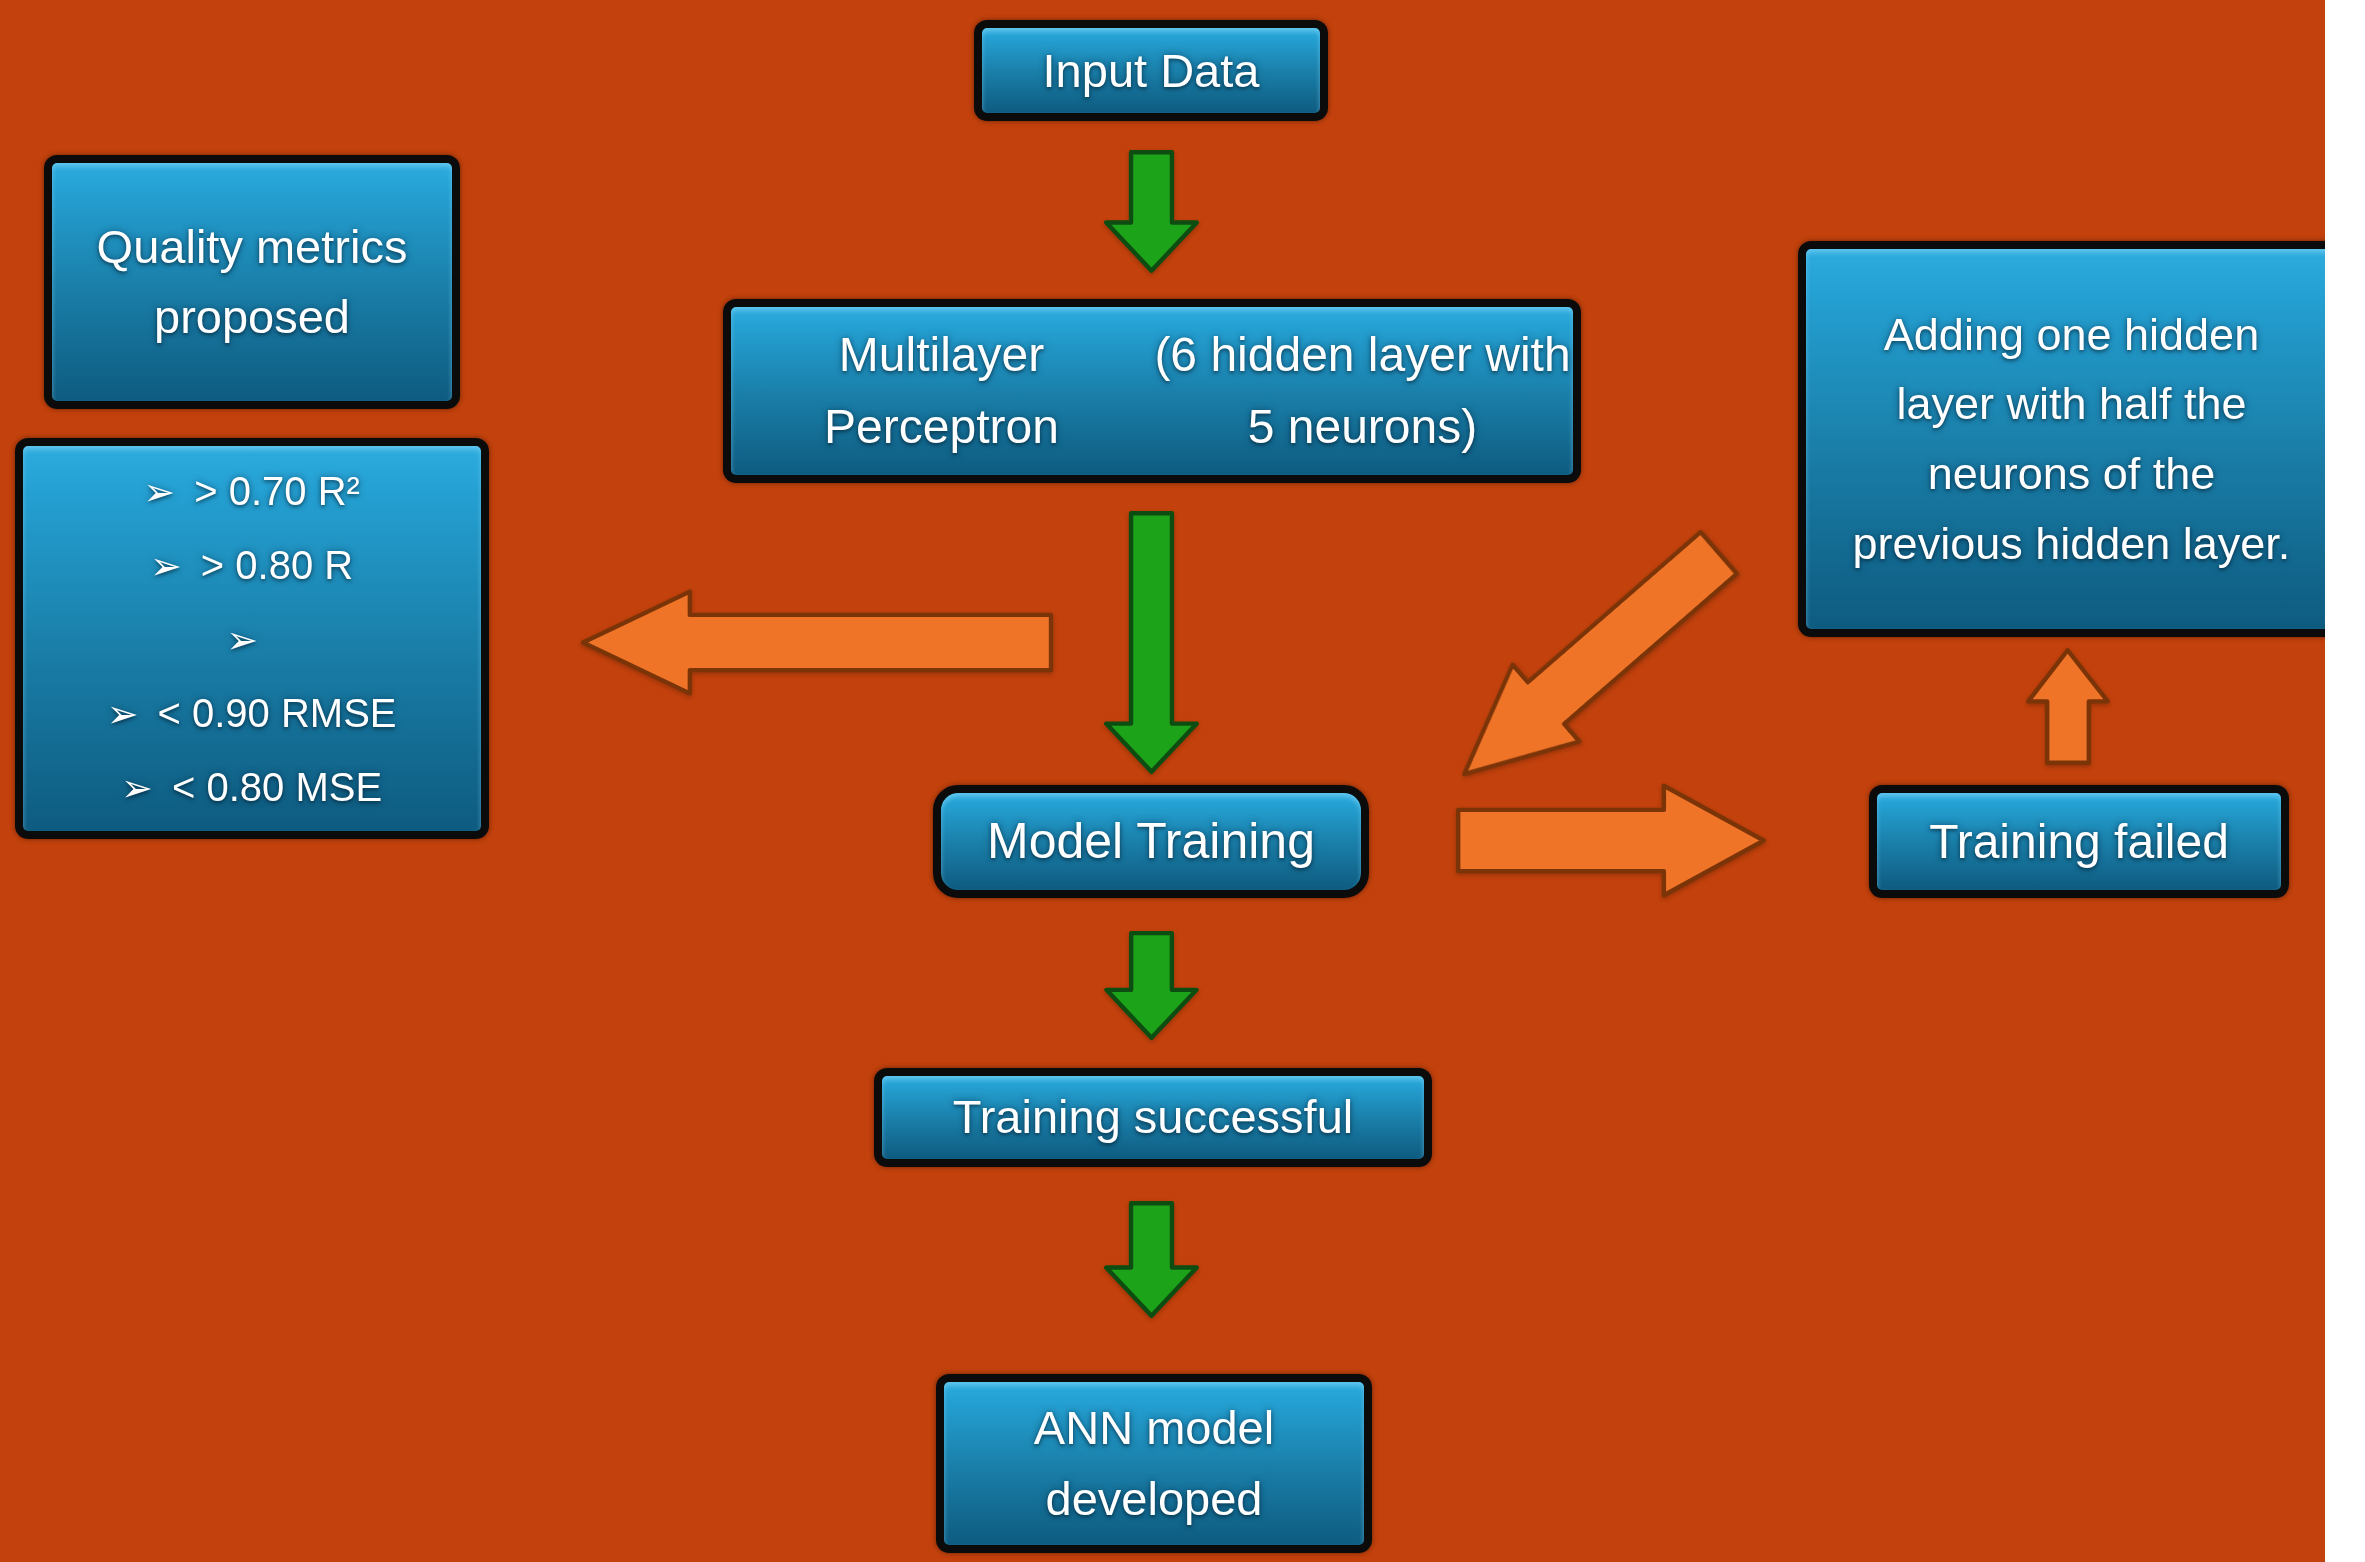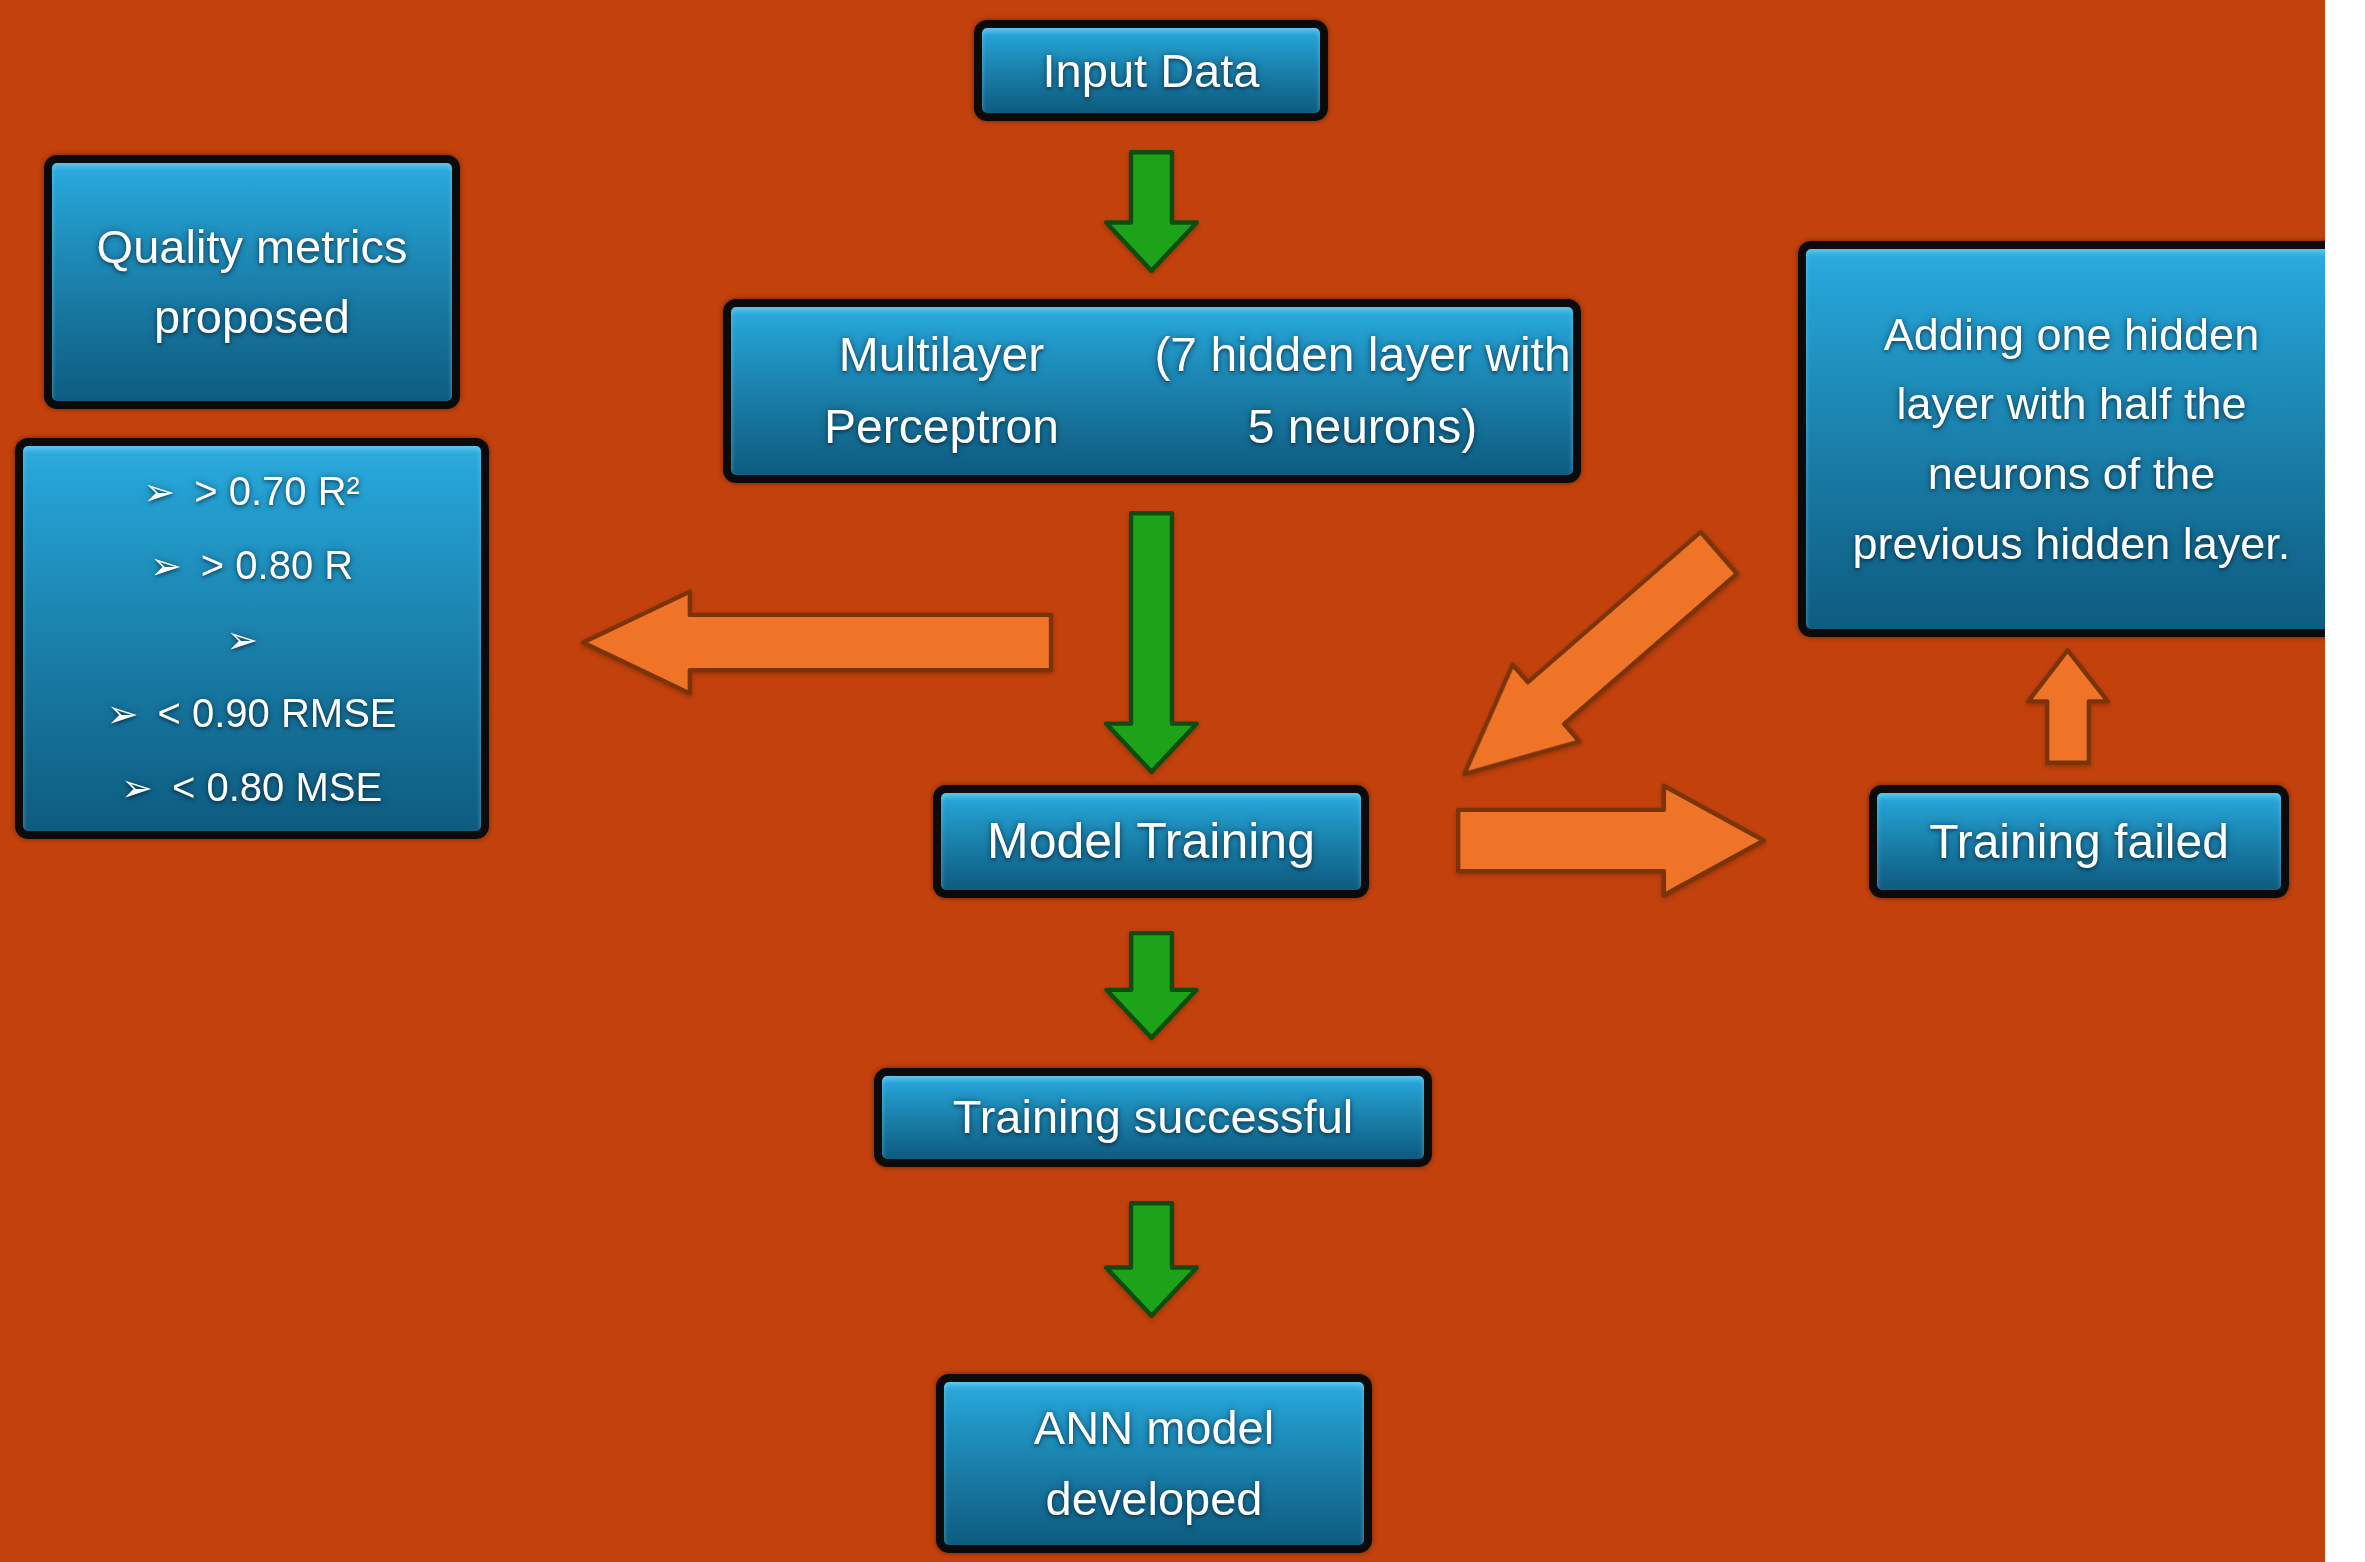--- a/index.html
+++ b/index.html
@@ -61,28 +61,28 @@
       <span class="crit-text">&lt; 0.90 RMSE</span>
     </div>
     <div class="crit-row">
       <span class="crit-bullet">➢</span>
       <span class="crit-text">&lt; 0.80 MSE</span>
     </div>
   </div>
 
   <div class="node" style="left:723px;top:299px;width:858px;height:184px;font-size:48px;flex-direction:row;">
     <span class="lbl">Multilayer Perceptron</span>
-    <span class="lbl">(7 hidden layer with 5 neurons)</span>
+    <span class="lbl">(6 hidden layer with 5 neurons)</span>
   </div>
 
   <div class="node" style="left:1798px;top:241px;width:547px;height:396px;font-size:45px;line-height:1.55;padding:0 33px;">
     <span class="lbl">Adding one hidden layer with half the neurons of the previous hidden layer.</span>
   </div>
 
-  <div class="node" style="left:933px;top:785px;width:436px;height:113px;font-size:50px;">
+  <div class="node" style="left:933px;top:785px;width:436px;height:113px;font-size:50px;border-radius:25px;">
     <span class="lbl">Model Training</span>
   </div>
 
   <div class="node" style="left:1869px;top:785px;width:420px;height:113px;font-size:48px;">
     <span class="lbl">Training failed</span>
   </div>
 
   <div class="node" style="left:874px;top:1068px;width:558px;height:99px;font-size:47px;">
     <span class="lbl">Training successful</span>
   </div>

